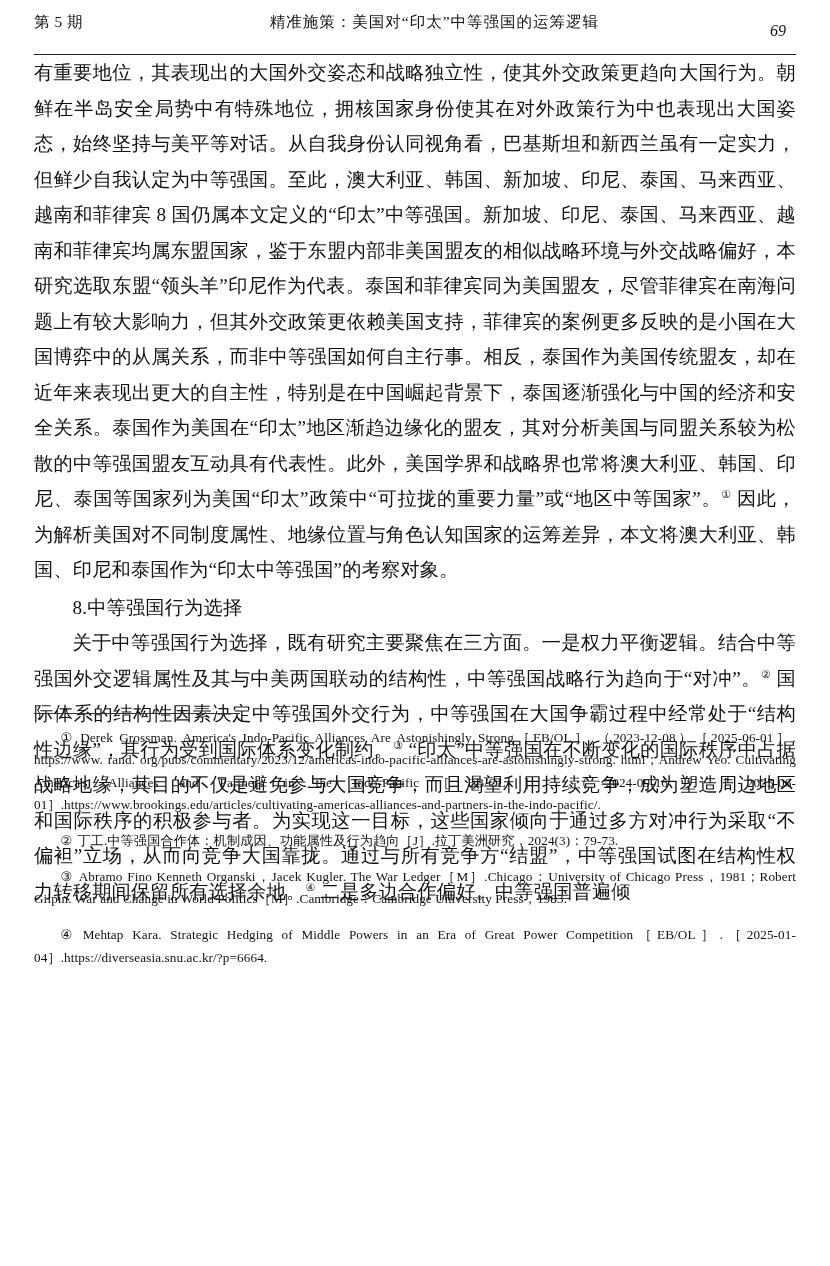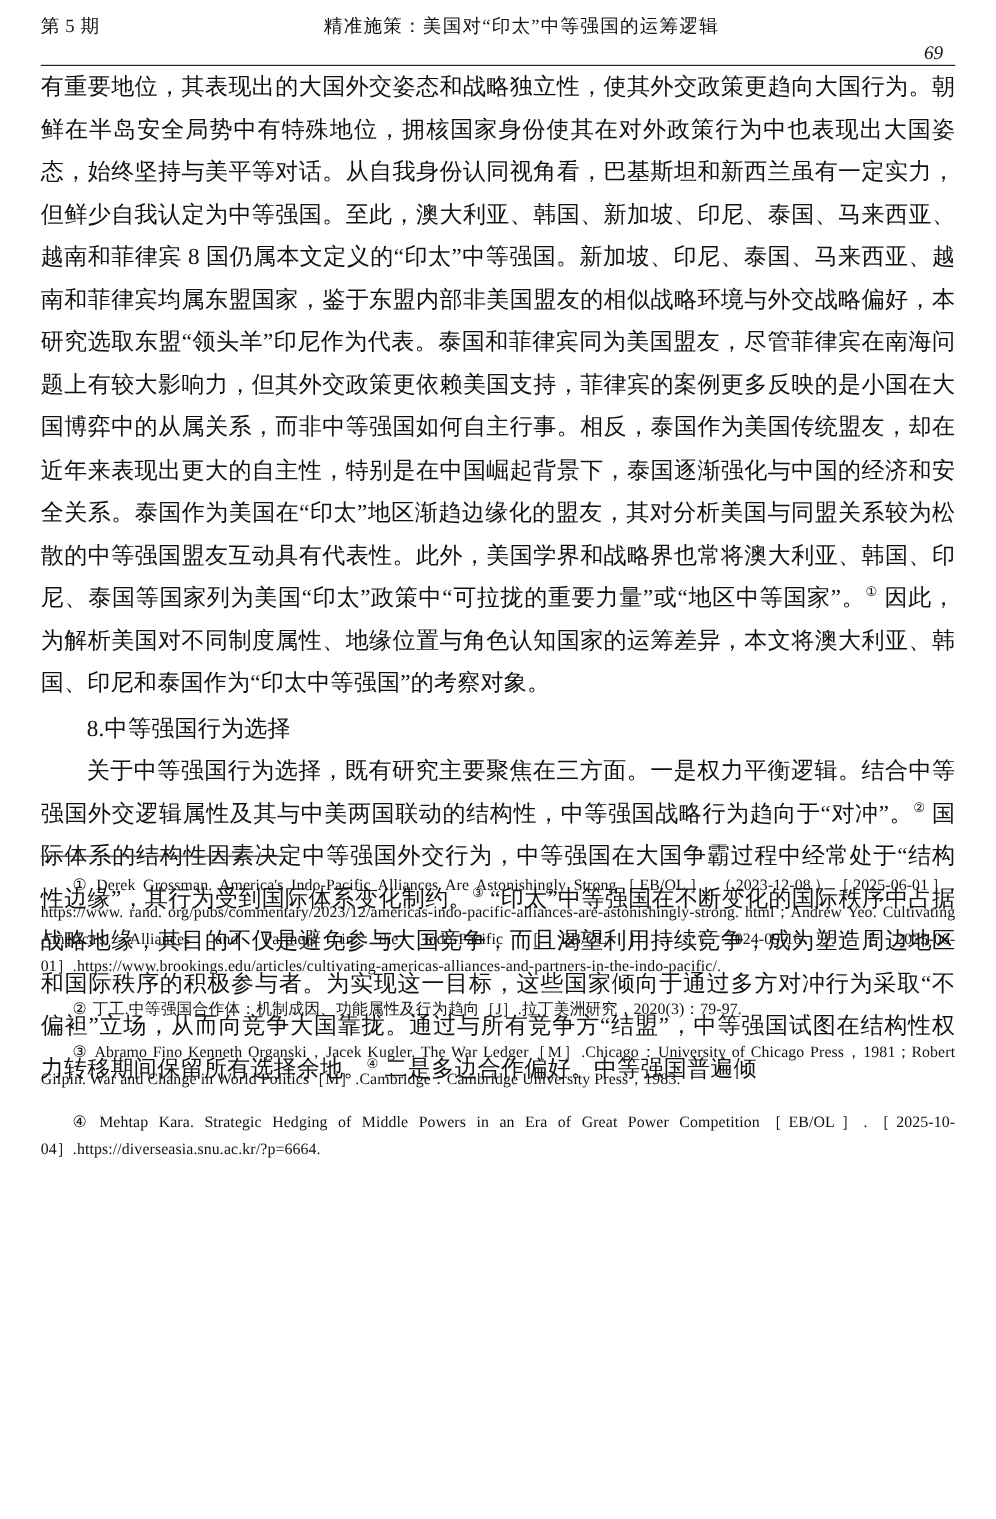--- a/index.html
+++ b/index.html
@@ -37,21 +37,21 @@
   }
   .header .title {
     flex: 1;
     text-align: center;
     letter-spacing: 1px;
     padding-right: 10px;
   }
   .header .pageno {
     position: absolute;
     right: 10px;
-    top: 36px;
+    top: 22px;
     font-style: italic;
     font-size: 16px;
     font-family: "Liberation Serif", serif;
   }
   .rule {
     border: 0;
     border-top: 1px solid #222;
     margin: 2px 0 0 0;
     height: 0;
   }
@@ -126,20 +126,20 @@
 
     <p class="indent"><span>关于中等强国行为选择，既有研究主要聚焦在三方面。一是权力平衡逻辑。结合中等强国外交逻辑属性及其与中美两国联动的结构性，中等强国战略行为趋向于“对冲”。</span><sup>②</sup><span> 国际体系的结构性因素决定中等强国外交行为，中等强国在大国争霸过程中经常处于“结构性边缘”，其行为受到国际体系变化制约。</span><sup>③</sup><span> “印太”中等强国在不断变化的国际秩序中占据战略地缘，其目的不仅是避免参与大国竞争，而且渴望利用持续竞争，成为塑造周边地区和国际秩序的积极参与者。为实现这一目标，这些国家倾向于通过多方对冲行为采取“不偏袒”立场，从而向竞争大国靠拢。通过与所有竞争方“结盟”，中等强国试图在结构性权力转移期间保留所有选择余地。</span><sup>④</sup><span> 二是多边合作偏好。中等强国普遍倾</span></p>
 
   </div>
 
   <div class="footnotes">
     <hr class="fn-rule">
 
     <p class="fn first-line-indent"><span class="marker">①</span><span>Derek Grossman. America's Indo-Pacific Alliances Are Astonishingly Strong［EB/OL］.（2023-12-08）［2025-06-01］. https://www. rand. org/pubs/commentary/2023/12/americas-indo-pacific-alliances-are-astonishingly-strong. html；Andrew Yeo. Cultivating America's Alliances and Partners in the Indo-Pacific［EB/OL］.（2024-09-16）［2025-06-01］.https://www.brookings.edu/articles/cultivating-americas-alliances-and-partners-in-the-indo-pacific/.</span></p>
 
-    <p class="fn first-line-indent"><span class="marker">②</span><span>丁工.中等强国合作体：机制成因、功能属性及行为趋向［J］.拉丁美洲研究，2020(3)：79-97.</span></p>
+    <p class="fn first-line-indent"><span class="marker">②</span><span>丁工.中等强国合作体：机制成因、功能属性及行为趋向［J］.拉丁美洲研究，2024(3)：79-73.</span></p>
 
     <p class="fn first-line-indent"><span class="marker">③</span><span>Abramo Fino Kenneth Organski，Jacek Kugler. The War Ledger［M］.Chicago：University of Chicago Press，1981；Robert Gilpin. War and Change in World Politics［M］.Cambridge：Cambridge University Press，1983.</span></p>
 
-    <p class="fn first-line-indent"><span class="marker">④</span><span>Mehtap Kara. Strategic Hedging of Middle Powers in an Era of Great Power Competition［EB/OL］.［2025-10-04］.https://diverseasia.snu.ac.kr/?p=6664.</span></p>
+    <p class="fn first-line-indent"><span class="marker">④</span><span>Mehtap Kara. Strategic Hedging of Middle Powers in an Era of Great Power Competition［EB/OL］.［2025-01-04］.https://diverseasia.snu.ac.kr/?p=6664.</span></p>
   </div>
 
 </div>
 
 </body></html>

